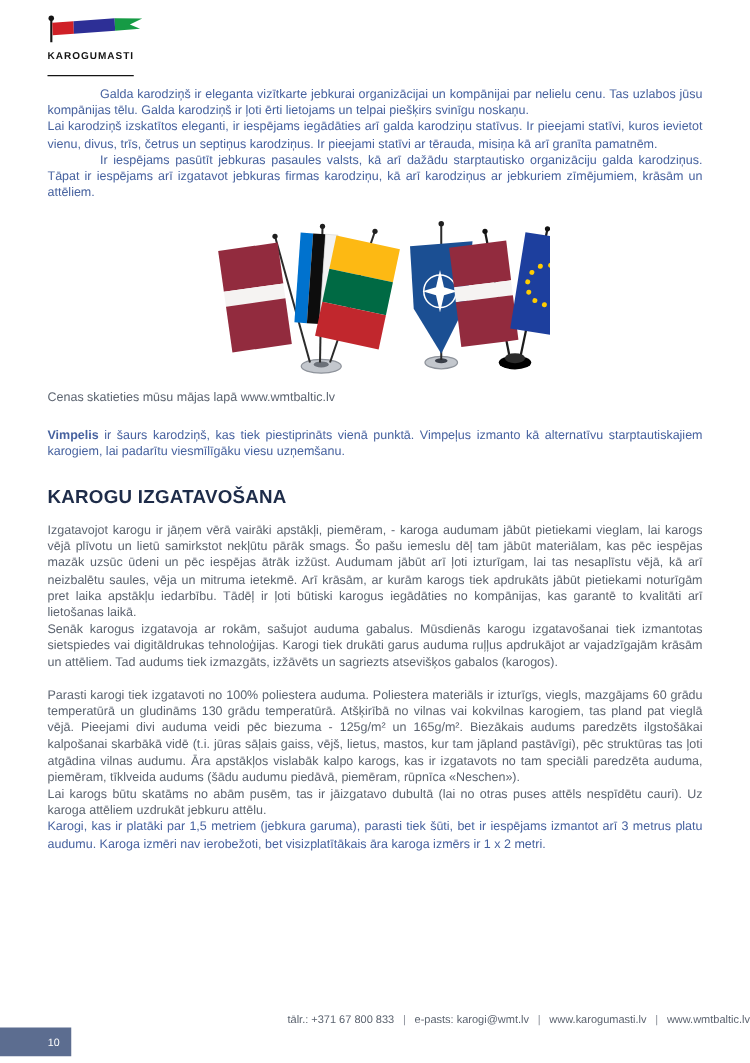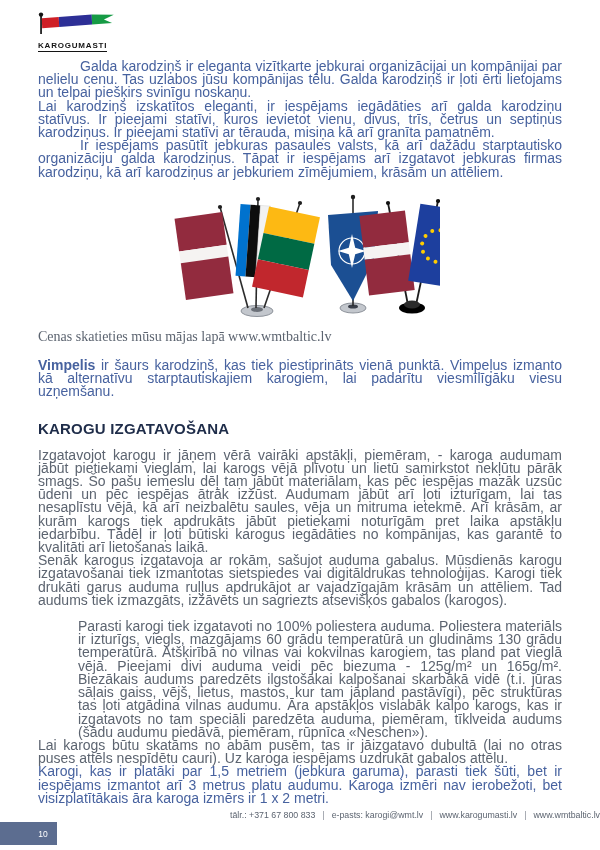--- a/index.html
+++ b/index.html
@@ -6,50 +6,50 @@
   body { font-family:"Liberation Sans", sans-serif; background:#fff; }
   .page {
     position:relative; width:600px; height:850px; margin:0 auto;
     background:#fff; overflow:hidden;
   }
   
   .logo { margin:12px 0 0 38px; width:96px; }
   .logo svg { display:block; }
   .logo .brand {
     display:inline-block; font-size:8px; font-weight:bold; color:#141414;
-    letter-spacing:0.8px; border-bottom:1.6px solid #141414; padding-bottom:1px;
+    letter-spacing:0.8px; border-bottom:1.6px solid #141414; padding-bottom:11px;
     margin-top:-2px;
   }
   
   .titlebar {
     margin-top:5px; height:26px; background:#5c6d90;
     border-top:2px solid #8593ad;
     display:flex; align-items:center; padding-left:38px;
   }
   .titlebar .title {
     color:#fff; font-weight:bold; font-size:15px; letter-spacing:0.4px;
   }
   
   .content { padding:8px 38px 0 38px; }
   p { margin:0; }
   .txt {
-    font-size:14px; line-height:13.2px; text-align:justify;
+    font-size:10px; line-height:13.2px; text-align:justify;
   }
   .blue { color:#47629f; }
   .gray { color:#5c6470; }
   .indent { text-indent:42px; }
   .vimp-term { font-weight:bold; }
-  .price-note { margin-top:6px; text-align:left;font-family:Liberation Serif, serif; }
+  .price-note { margin-top:6px; text-align:left; }
   .vimpelis { margin-top:16px; }
   .section-heading {
     margin-top:21px; font-size:15px; font-weight:bold; color:#1e2c49;
     letter-spacing:0.2px;
   }
   .body-block { margin-top:12px; }
-  .gap-above { margin-top:13px;margin-left:40px; }
+  .gap-above { margin-top:13px; }
   
   .flags-fig { width:280px; margin:10px auto 0 auto; }
   .flags-fig svg { display:block; }
   
   .footer-line {
     position:absolute; left:0; right:0; bottom:30px;
     text-align:right; font-size:8.8px; color:#5c6470;
   }
   .footer-line .sep { margin:0 7px; color:#8b909a; }
   .page-num-box {
@@ -160,21 +160,21 @@
 
     <p class="txt gray price-note">Cenas skatieties mūsu mājas lapā www.wmtbaltic.lv</p>
 
     <p class="txt blue vimpelis"><span class="vimp-term">Vimpelis</span><span> ir šaurs karodziņš, kas tiek piestiprināts vienā punktā. Vimpeļus izmanto kā alternatīvu starptautiskajiem karogiem, lai padarītu viesmīlīgāku viesu uzņemšanu.</span></p>
 
     <div class="section-heading">KAROGU IZGATAVOŠANA</div>
 
     <p class="txt gray body-block">Izgatavojot karogu ir jāņem vērā vairāki apstākļi, piemēram, - karoga audumam jābūt pietiekami vieglam, lai karogs vējā plīvotu un lietū samirkstot nekļūtu pārāk smags. Šo pašu iemeslu dēļ tam jābūt materiālam, kas pēc iespējas mazāk uzsūc ūdeni un pēc iespējas ātrāk izžūst. Audumam jābūt arī ļoti izturīgam, lai tas nesaplīstu vējā, kā arī neizbalētu saules, vēja un mitruma ietekmē. Arī krāsām, ar kurām karogs tiek apdrukāts jābūt pietiekami noturīgām pret laika apstākļu iedarbību. Tādēļ ir ļoti būtiski karogus iegādāties no kompānijas, kas garantē to kvalitāti arī lietošanas laikā.</p>
     <p class="txt gray">Senāk karogus izgatavoja ar rokām, sašujot auduma gabalus. Mūsdienās karogu izgatavošanai tiek izmantotas sietspiedes vai digitāldrukas tehnoloģijas. Karogi tiek drukāti garus auduma ruļļus apdrukājot ar vajadzīgajām krāsām un attēliem. Tad audums tiek izmazgāts, izžāvēts un sagriezts atsevišķos gabalos (karogos).</p>
     <p class="txt gray gap-above">Parasti karogi tiek izgatavoti no 100% poliestera auduma. Poliestera materiāls ir izturīgs, viegls, mazgājams 60 grādu temperatūrā un gludināms 130 grādu temperatūrā. Atšķirībā no vilnas vai kokvilnas karogiem, tas pland pat vieglā vējā. Pieejami divi auduma veidi pēc biezuma - 125g/m² un 165g/m². Biezākais audums paredzēts ilgstošākai kalpošanai skarbākā vidē (t.i. jūras sāļais gaiss, vējš, lietus, mastos, kur tam jāpland pastāvīgi), pēc struktūras tas ļoti atgādina vilnas audumu. Āra apstākļos vislabāk kalpo karogs, kas ir izgatavots no tam speciāli paredzēta auduma, piemēram, tīklveida audums (šādu audumu piedāvā, piemēram, rūpnīca «Neschen»).</p>
-    <p class="txt gray">Lai karogs būtu skatāms no abām pusēm, tas ir jāizgatavo dubultā (lai no otras puses attēls nespīdētu cauri). Uz karoga iespējams uzdrukāt gabalos attēlu.</p>
+    <p class="txt gray">Lai karogs būtu skatāms no abām pusēm, tas ir jāizgatavo dubultā (lai no otras puses attēls nespīdētu cauri). Uz karoga attēliem uzdrukāt jebkuru attēlu.</p>
     <p class="txt blue">Karogi, kas ir platāki par 1,5 metriem (jebkura garuma), parasti tiek šūti, bet ir iespējams izmantot arī 3 metrus platu audumu. Karoga izmēri nav ierobežoti, bet visizplatītākais āra karoga izmērs ir 1 x 2 metri.</p>
 
   </div>
 
   <div class="footer-line">
     <span>tālr.: +371 67 800 833</span><span class="sep">|</span><span>e-pasts: karogi@wmt.lv</span><span class="sep">|</span><span>www.karogumasti.lv</span><span class="sep">|</span><span>www.wmtbaltic.lv</span>
   </div>
   <div class="page-num-box">
     <span>10</span>
   </div>

